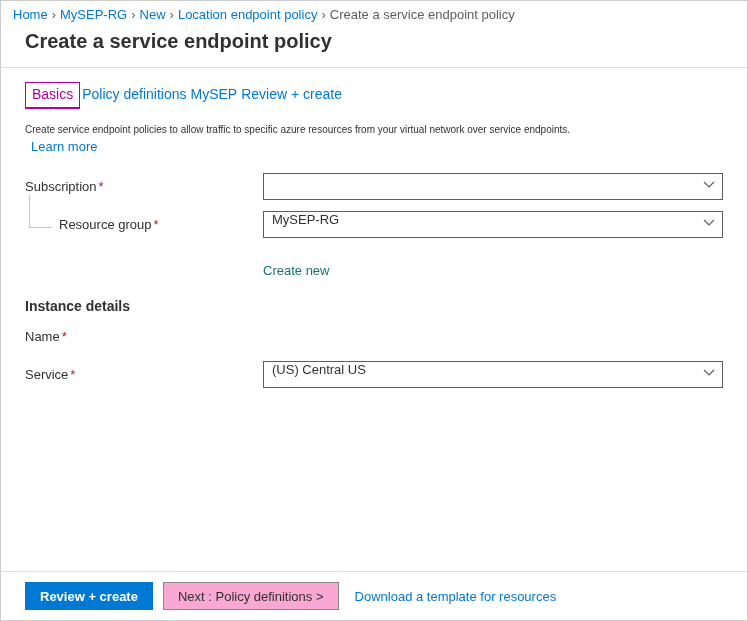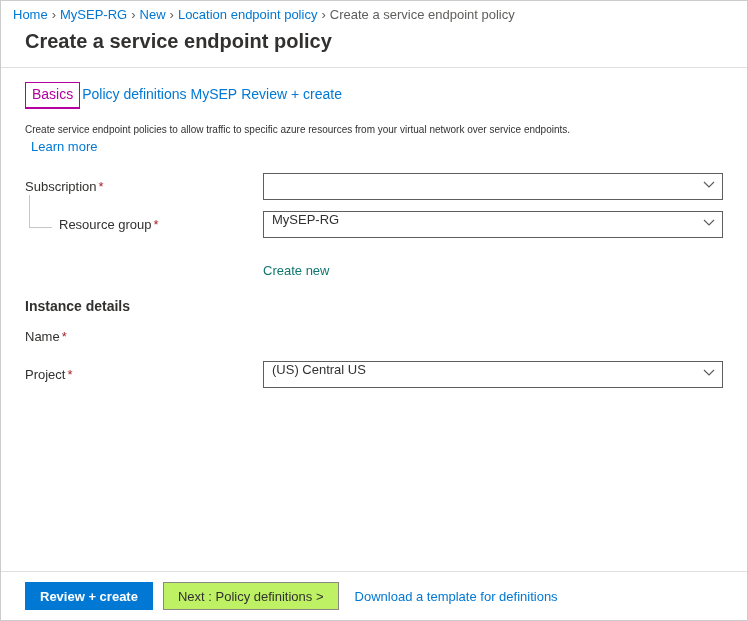--- a/index.html
+++ b/index.html
@@ -167,21 +167,21 @@
     align-items: center;
     gap: 10px;
     background: #ffffff;
   }
   .btn {
     height: 28px;
     padding: 0 14px;
     font-size: 13px;
     font-family: inherit;
     border: 1px solid #8a8886;
-    background: #bef264;
+    background: #f9a8d4;
     cursor: pointer;
     color: #323130;
   }
   .btn.primary {
     background: #0078d4;
     border-color: #0078d4;
     color: #ffffff;
     font-weight: 600;
   }
   .footer .link {
@@ -256,31 +256,31 @@
     <div class="section-header" style="margin-top:20px">Instance details</div>
 
     <div class="field-row">
       <div class="field-label">
         <span>Name</span><span class="req">*</span>
       </div>
     </div>
 
     <div class="field-row">
       <div class="field-label">
-        <span>Project</span><span class="req">*</span>
+        <span>Service</span><span class="req">*</span>
       </div>
       <div class="field-control">
         <div class="select">(US) Central US</div>
         <span class="chevron">
           <svg width="12" height="12" viewBox="0 0 12 12">
               <path d="M1 3.5 L6 8.5 L11 3.5" stroke="#605e5c" stroke-width="1.2" fill="none"></path>
             </svg>
         </span>
       </div>
     </div>
   </div>
 
   <div class="footer">
     <button class="btn primary">Review + create</button>
     <button class="btn">Next : Policy definitions &gt;</button>
-    <a class="link">Download a template for definitions</a>
+    <a class="link">Download a template for resources</a>
   </div>
 </div>
 
 </body></html>

